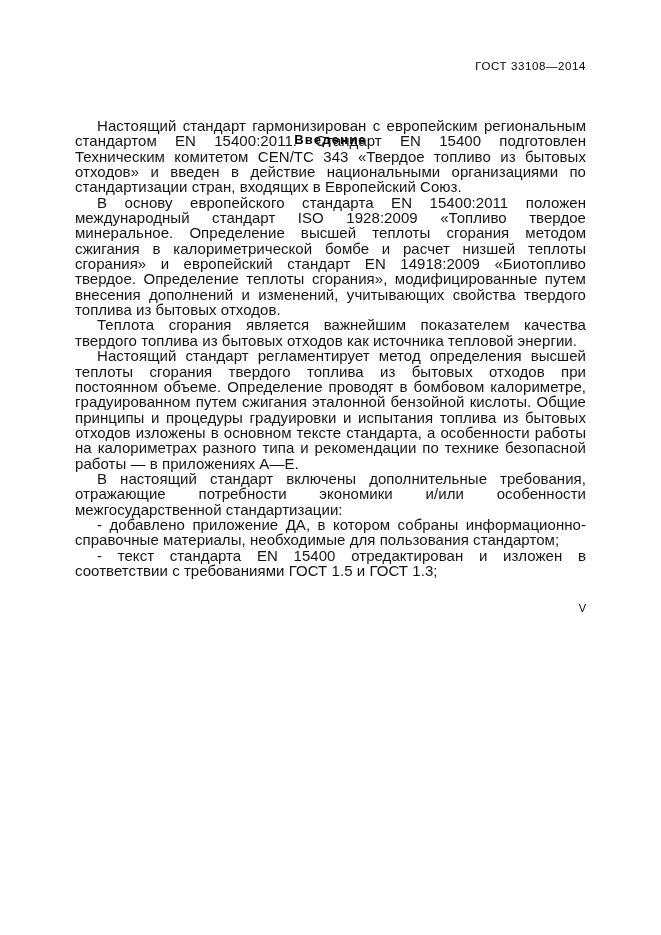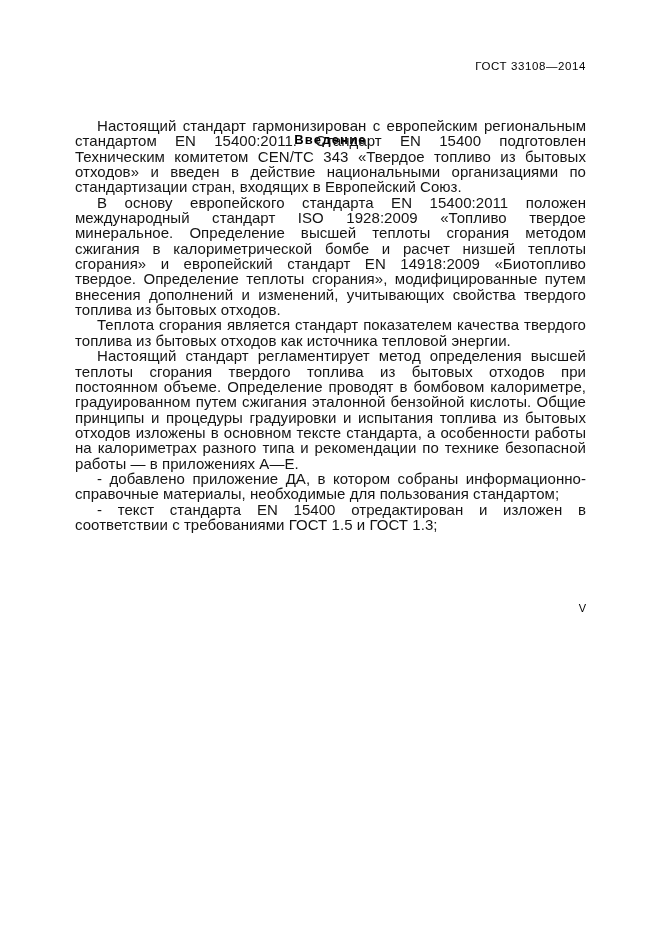--- a/index.html
+++ b/index.html
@@ -74,21 +74,22 @@
 
 <div class="page">
 
   <div class="header-standard">ГОСТ 33108—2014</div>
 
   <div class="doc-title">Введение</div>
 
   <div class="body-text">
     <p class="para">Настоящий стандарт гармонизирован с европейским региональным стандартом EN 15400:2011. Стандарт EN 15400 подготовлен Техническим комитетом CEN/TC 343 «Твердое топливо из бытовых отходов» и введен в действие национальными организациями по стандартизации стран, входящих в Европейский Союз.</p>
     <p class="para">В основу европейского стандарта EN 15400:2011 положен международный стандарт ISO 1928:2009 «Топливо твердое минеральное. Определение высшей теплоты сгорания методом сжигания в калориметрической бомбе и расчет низшей теплоты сгорания» и европейский стандарт EN 14918:2009 «Биотопливо твердое. Определение теплоты сгорания», модифицированные путем внесения дополнений и изменений, учитывающих свойства твердого топлива из бытовых отходов.</p>
-    <p class="para">Теплота сгорания является стандарт показателем качества твердого топлива из бытовых отходов как источника тепловой энергии.</p>
+    <p class="para">Теплота сгорания является важнейшим показателем качества твердого топлива из бытовых отходов как источника тепловой энергии.</p>
     <p class="para">Настоящий стандарт регламентирует метод определения высшей теплоты сгорания твердого топлива из бытовых отходов при постоянном объеме. Определение проводят в бомбовом калориметре, градуированном путем сжигания эталонной бензойной кислоты. Общие принципы и процедуры градуировки и испытания топлива из бытовых отходов изложены в основном тексте стандарта, а особенности работы на калориметрах разного типа и рекомендации по технике безопасной работы — в приложениях А—Е.</p>
+    <p class="para">В настоящий стандарт включены дополнительные требования, отражающие потребности экономики и/или особенности межгосударственной стандартизации:</p>
     <p class="para dash">- добавлено приложение ДА, в котором собраны информационно-справочные материалы, необходимые для пользования стандартом;</p>
     <p class="para dash">- текст стандарта EN 15400 отредактирован и изложен в соответствии с требованиями ГОСТ 1.5 и ГОСТ 1.3;</p>
   </div>
 
   <div class="page-number">V</div>
 
 </div>
 
 </body></html>

